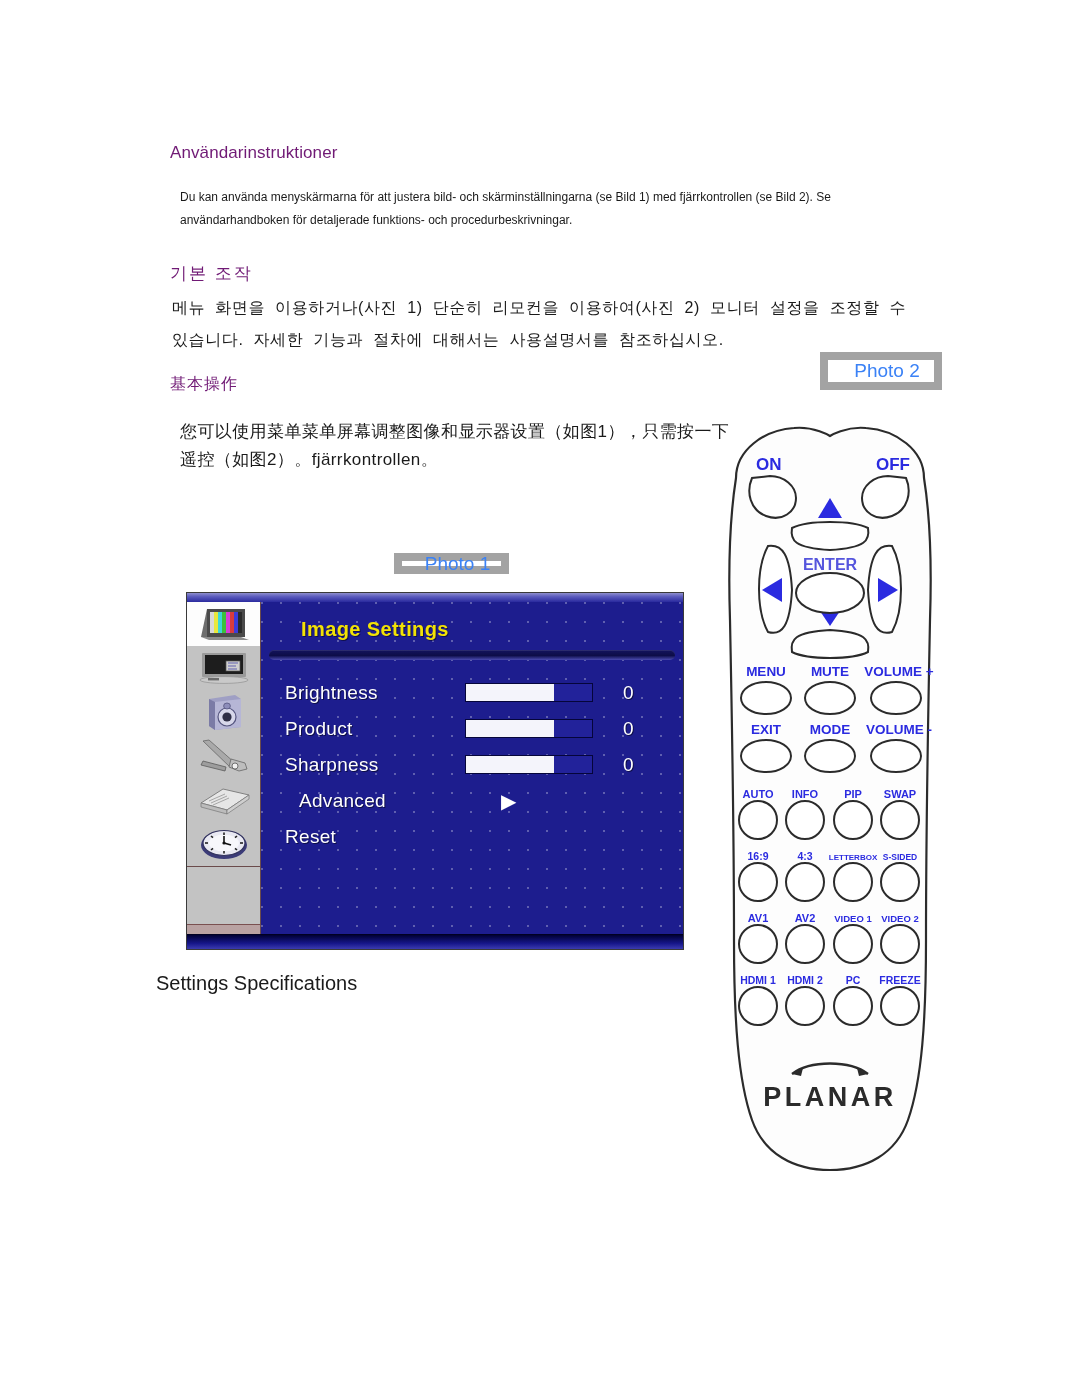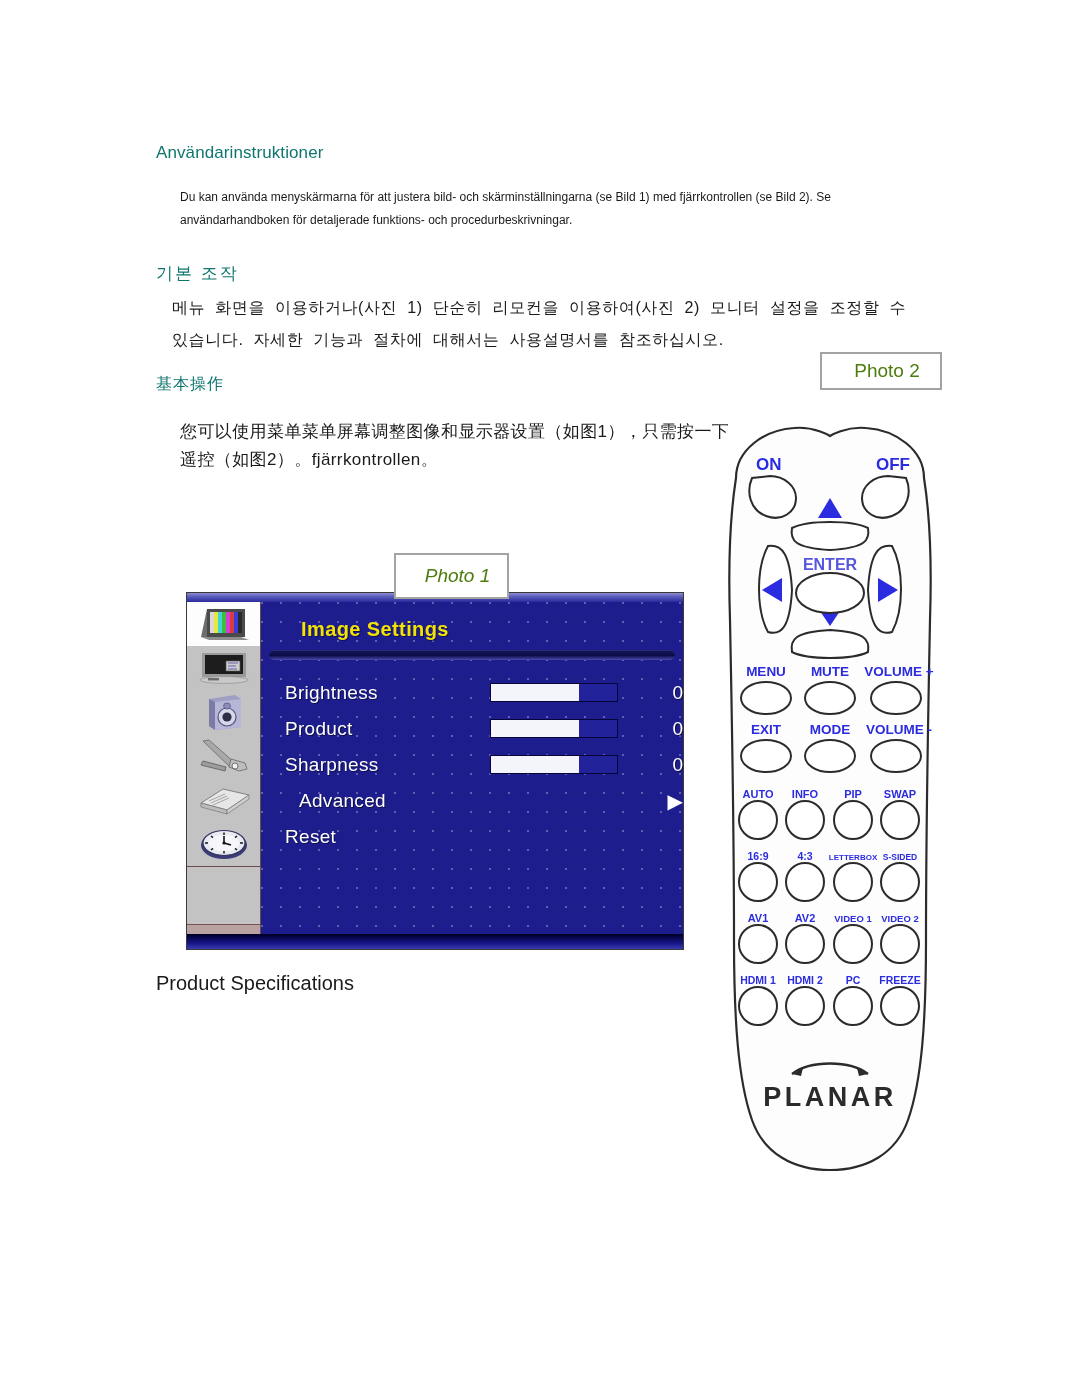--- a/index.html
+++ b/index.html
@@ -17,22 +17,23 @@
   }
 
   
   .page { position: absolute; inset: 0; }
 
   .heading {
     position: absolute;
     font-size: 17px;
     font-weight: 400;
     letter-spacing: 0.1px;
-    color: #0f766e;
+    color: #701a75;
     white-space: nowrap;
+    margin-left: 14px;
   }
   .para {
     position: absolute;
     font-size: 12px;
     line-height: 23px;
     color: #1a1a1a;
   }
 
   #sv-heading { left: 156px; top: 143px; }
   #sv-para    { left: 180px; top: 186px; width: 720px; }
@@ -56,32 +57,32 @@
     position: absolute;
     left: 156px; top: 972px;
     font-size: 20px;
     color: #1a1a1a;
     white-space: nowrap;
   }
 
   
   .photo-label {
     position: absolute;
-    border: 2px solid #a3a3a3;
+    border: 8px solid #a3a3a3;
     background: #ffffff;
     font-size: 19px;
-    color: #4d7c0f;
+    color: #3b82f6;
     display: flex;
     align-items: center;
     justify-content: center;
     box-sizing: border-box;
     z-index: 40;
     padding-left: 12px;
   }
-  #photo1-label { left: 394px; top: 553px; width: 115px; height: 46px; font-style: italic; }
+  #photo1-label { left: 394px; top: 553px; width: 115px; height: 21px; }
   #photo2-label { left: 820px; top: 352px; width: 122px; height: 38px; }
 
   
   #osd {
     position: absolute;
     left: 186px; top: 592px;
     width: 498px; height: 358px;
     background: #1d1d8e;
     border: 1px solid #3a3a3a;
     box-sizing: border-box;
@@ -161,21 +162,20 @@
     margin-top: 16px;
     padding-left: 24px;
     display: flex;
     flex-direction: column;
     gap: 3px;
   }
   .osd-row {
     display: flex;
     align-items: center;
     height: 33px;
-    justify-content: space-between;
   }
   .osd-row .rlabel {
     color: #ffffff;
     font-size: 19px;
     letter-spacing: 0.3px;
     width: 180px;
     text-shadow: 1px 1px 0 rgba(0,0,0,0.5);
   }
   .osd-row.indent .rlabel { padding-left: 14px; width: 166px; }
   .slider {
@@ -224,21 +224,21 @@
 
   <div class="heading" id="sv-heading">Användarinstruktioner</div>
   <div class="para" id="sv-para">Du kan använda menyskärmarna för att justera bild- och skärminställningarna (se Bild 1) med fjärrkontrollen (se Bild 2). Se användarhandboken för detaljerade funktions- och procedurbeskrivningar.</div>
 
   <div class="heading" id="ko-heading">기본 조작</div>
   <div class="para" id="ko-para">메뉴 화면을 이용하거나(사진 1) 단순히 리모컨을 이용하여(사진 2) 모니터 설정을 조정할 수 있습니다. 자세한 기능과 절차에 대해서는 사용설명서를 참조하십시오.</div>
 
   <div class="heading" id="zh-heading">基本操作</div>
   <div class="para" id="zh-para">您可以使用菜单菜单屏幕调整图像和显示器设置（如图1），只需按一下遥控（如图2）。fjärrkontrollen。</div>
 
-  <div id="prod-spec">Product Specifications</div>
+  <div id="prod-spec">Settings Specifications</div>
 
   <div class="photo-label" id="photo1-label">Photo 1</div>
   <div class="photo-label" id="photo2-label">Photo 2</div>
 
   <div id="osd">
     <div id="osd-topstrip"></div>
 
     <div id="osd-body">
 
       <div id="osd-sidebar">

